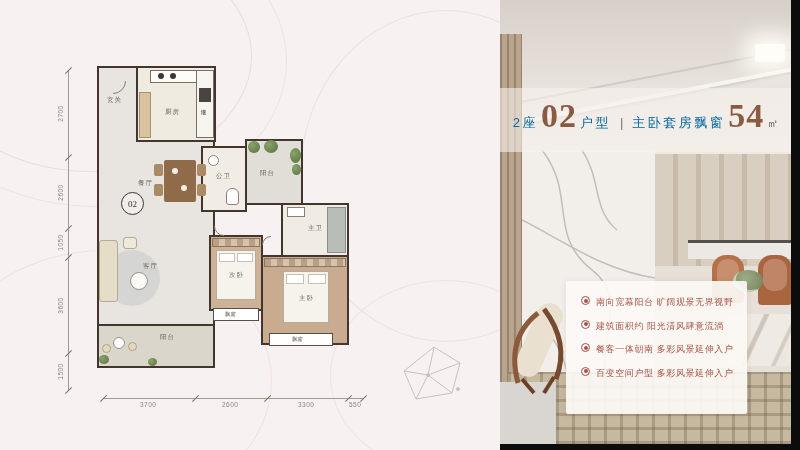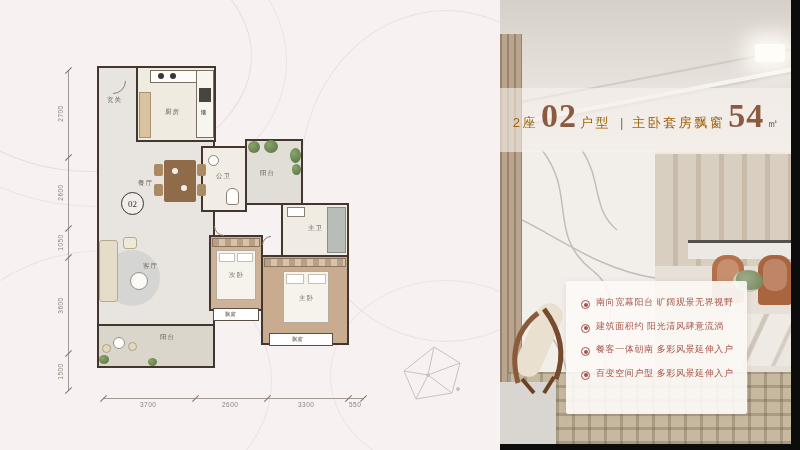--- a/index.html
+++ b/index.html
@@ -63,27 +63,27 @@
   .table{position:absolute;left:228px;top:314px;width:64px;height:52px;border-radius:4px;
     background:linear-gradient(115deg,#eee9e2 0 40%,#cfc6bb 42% 46%,#efeae3 48% 75%,#d6cdc2 77% 80%,#ece7e0 82%);}
   .rug{position:absolute;left:8px;top:372px;width:283px;height:72px;background:#c7b9a0;
     background-image:repeating-linear-gradient(90deg,rgba(90,78,58,.28) 0 3px,transparent 3px 16px),
                      repeating-linear-gradient(0deg,rgba(90,78,58,.28) 0 3px,transparent 3px 14px);}
   .floor-sliver{position:absolute;left:0;top:382px;width:56px;height:62px;background:#d9d5d0;}
   .lounge{position:absolute;left:4px;top:283px;}
   .band{position:absolute;left:0;top:88px;width:100%;height:64px;background:rgba(246,241,237,.60);}
   .titlebar{position:absolute;left:0;top:97px;width:100%;display:flex;align-items:baseline;
     justify-content:center;}
-  .t-small{font-size:13px;color:#a16207;letter-spacing:2.5px;}
+  .t-small{font-size:13px;color:#0369a1;letter-spacing:2.5px;}
   .t-big{font:600 34px "Liberation Serif","DejaVu Serif",serif;color:#8a5a41;letter-spacing:1px;padding:0 3px;}
   .t-div{font-size:13px;color:#7a736d;margin:0 9px;}
   .t-unit{font-size:11px;color:#4e4843;}
   .card{position:absolute;left:66px;top:281px;width:181px;height:133px;background:rgba(252,248,245,.92);
     border-radius:2px;box-shadow:0 1px 6px rgba(120,90,80,.15);padding:15px 0 0 15px;box-sizing:border-box;}
-  .feat{display:flex;align-items:flex-end;margin-bottom:10.5px;}
+  .feat{display:flex;align-items:flex-start;margin-bottom:10.5px;}
   .bullet{width:7px;height:7px;border:1px solid #a4524a;border-radius:50%;position:relative;
     flex:0 0 auto;margin-right:6px;}
   .bullet::after{content:"";position:absolute;inset:1.5px;background:#a4524a;border-radius:50%;}
   .feat-text{font-size:9px;color:#a8564a;letter-spacing:.6px;white-space:nowrap;}
   .doodle{position:absolute;left:398px;top:345px;}
 </style>
 </head>
 <body>
 
 <div class="stage">

